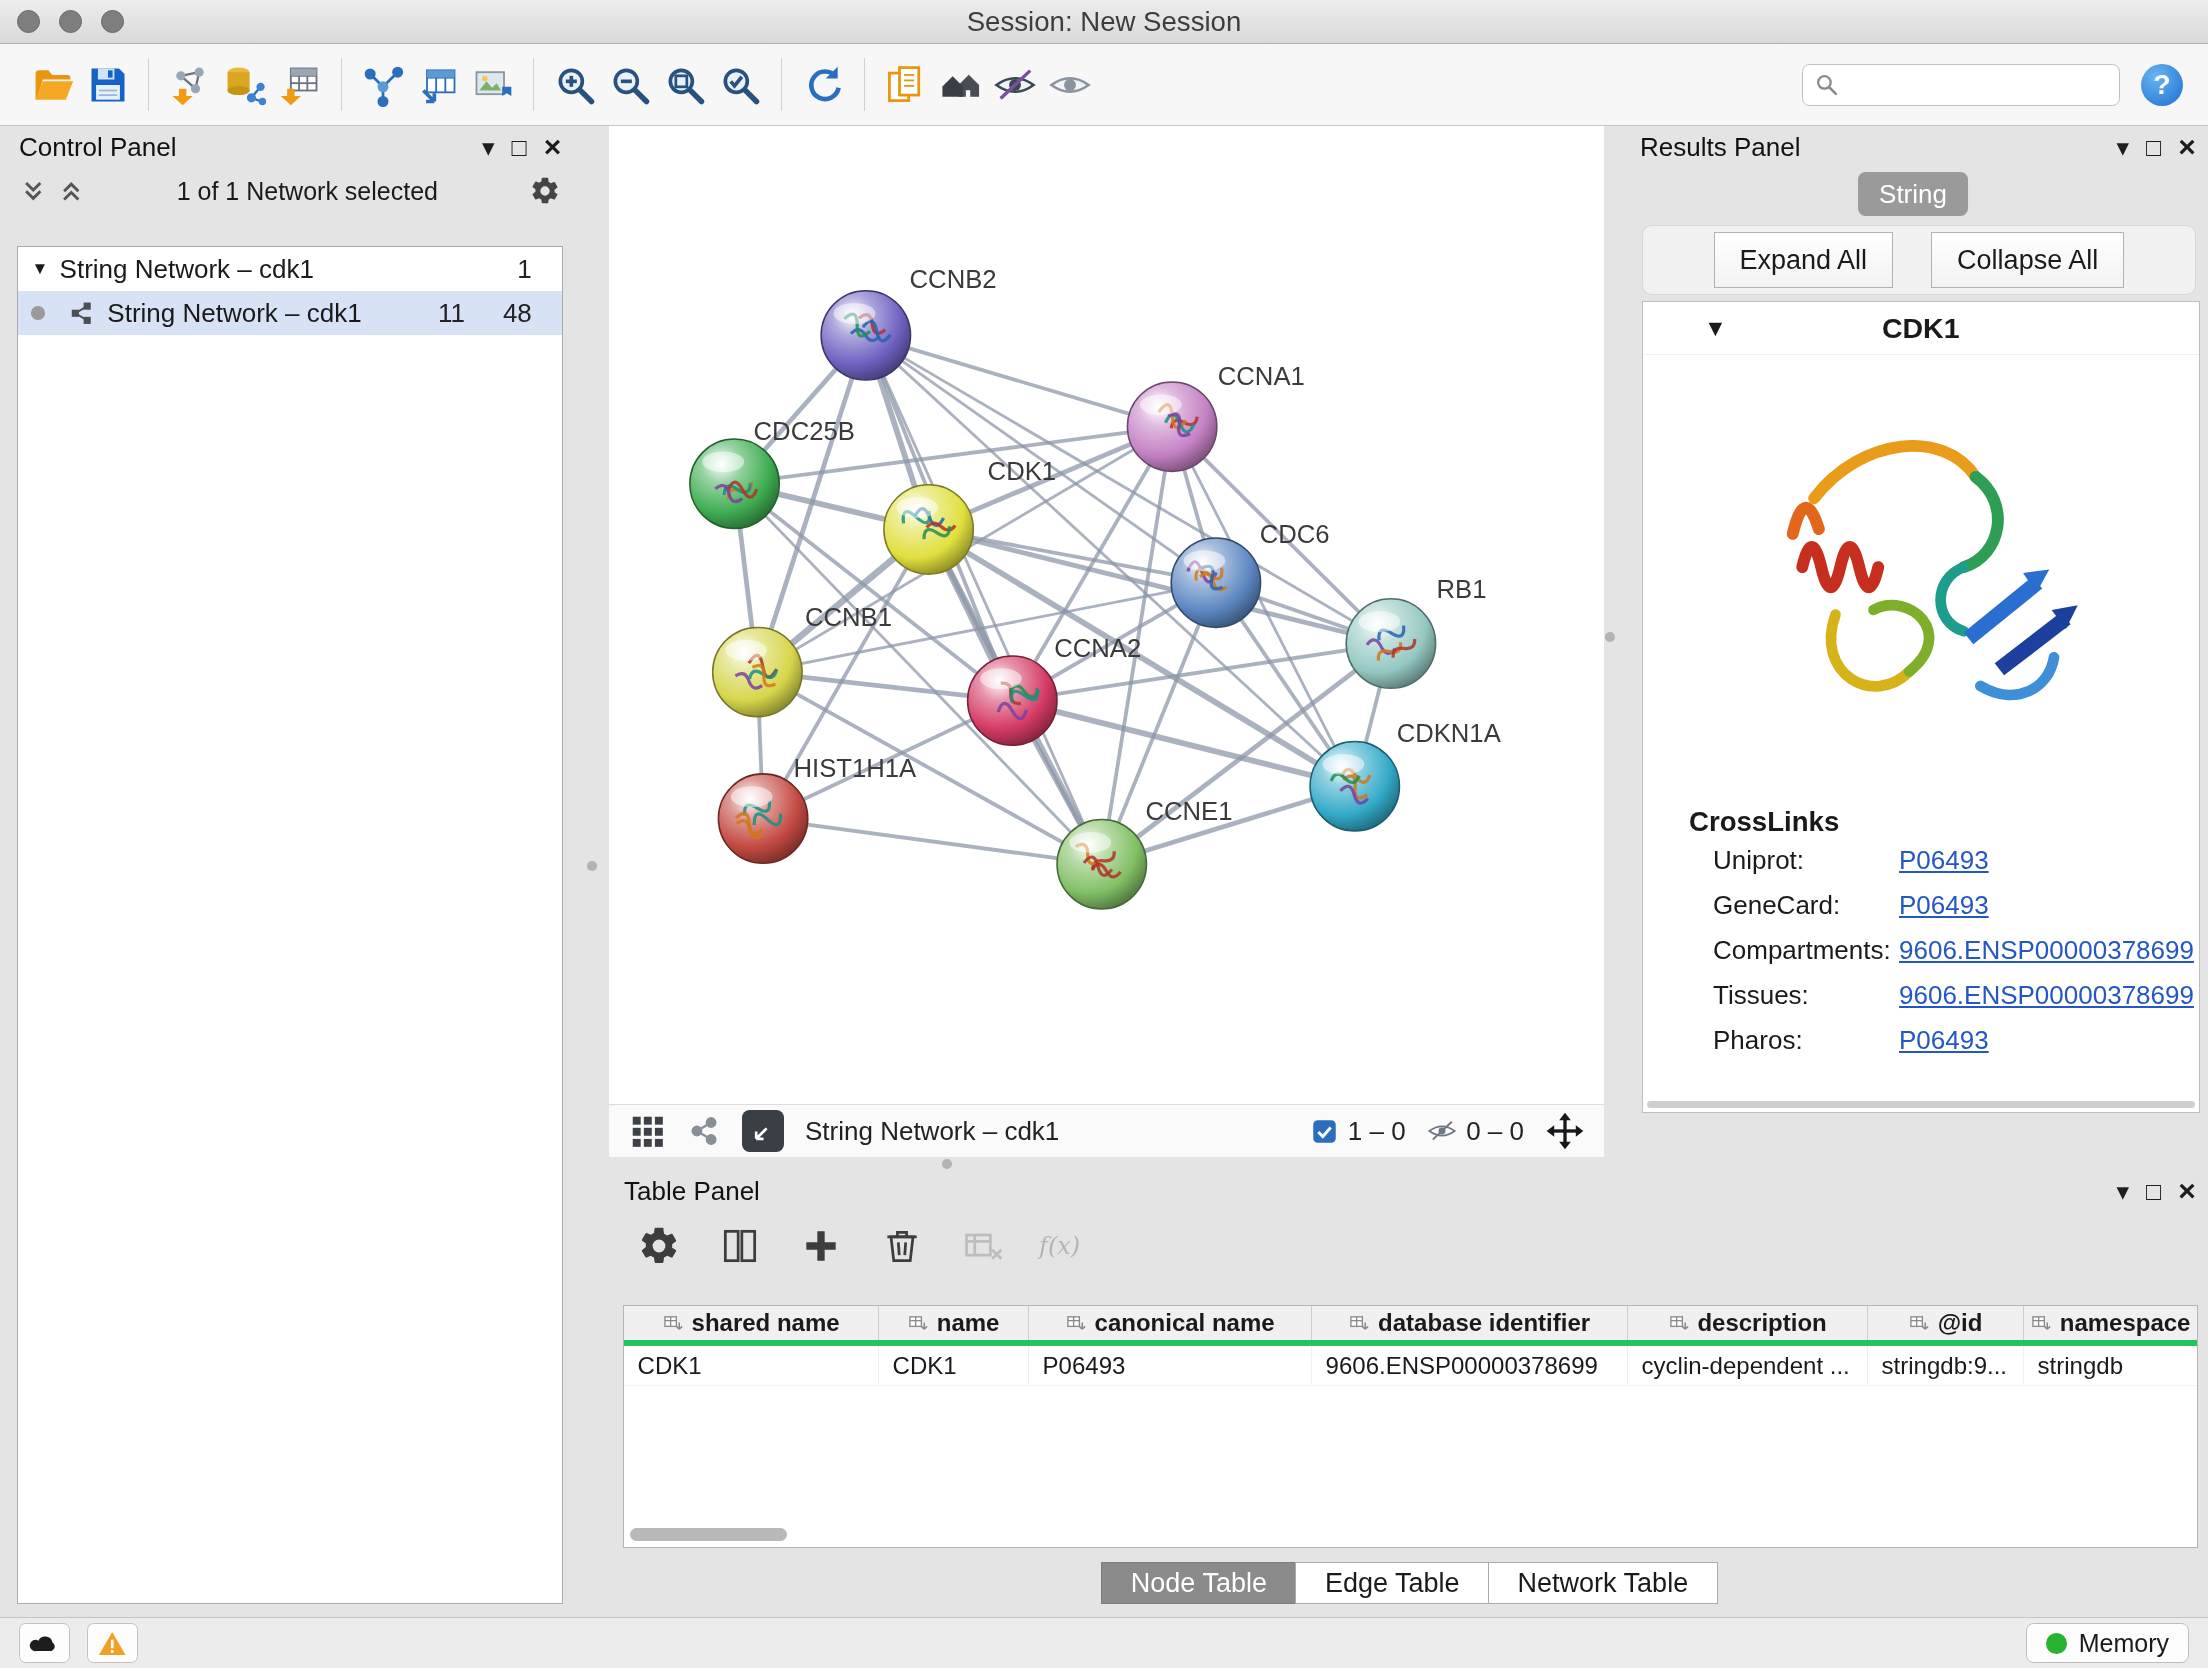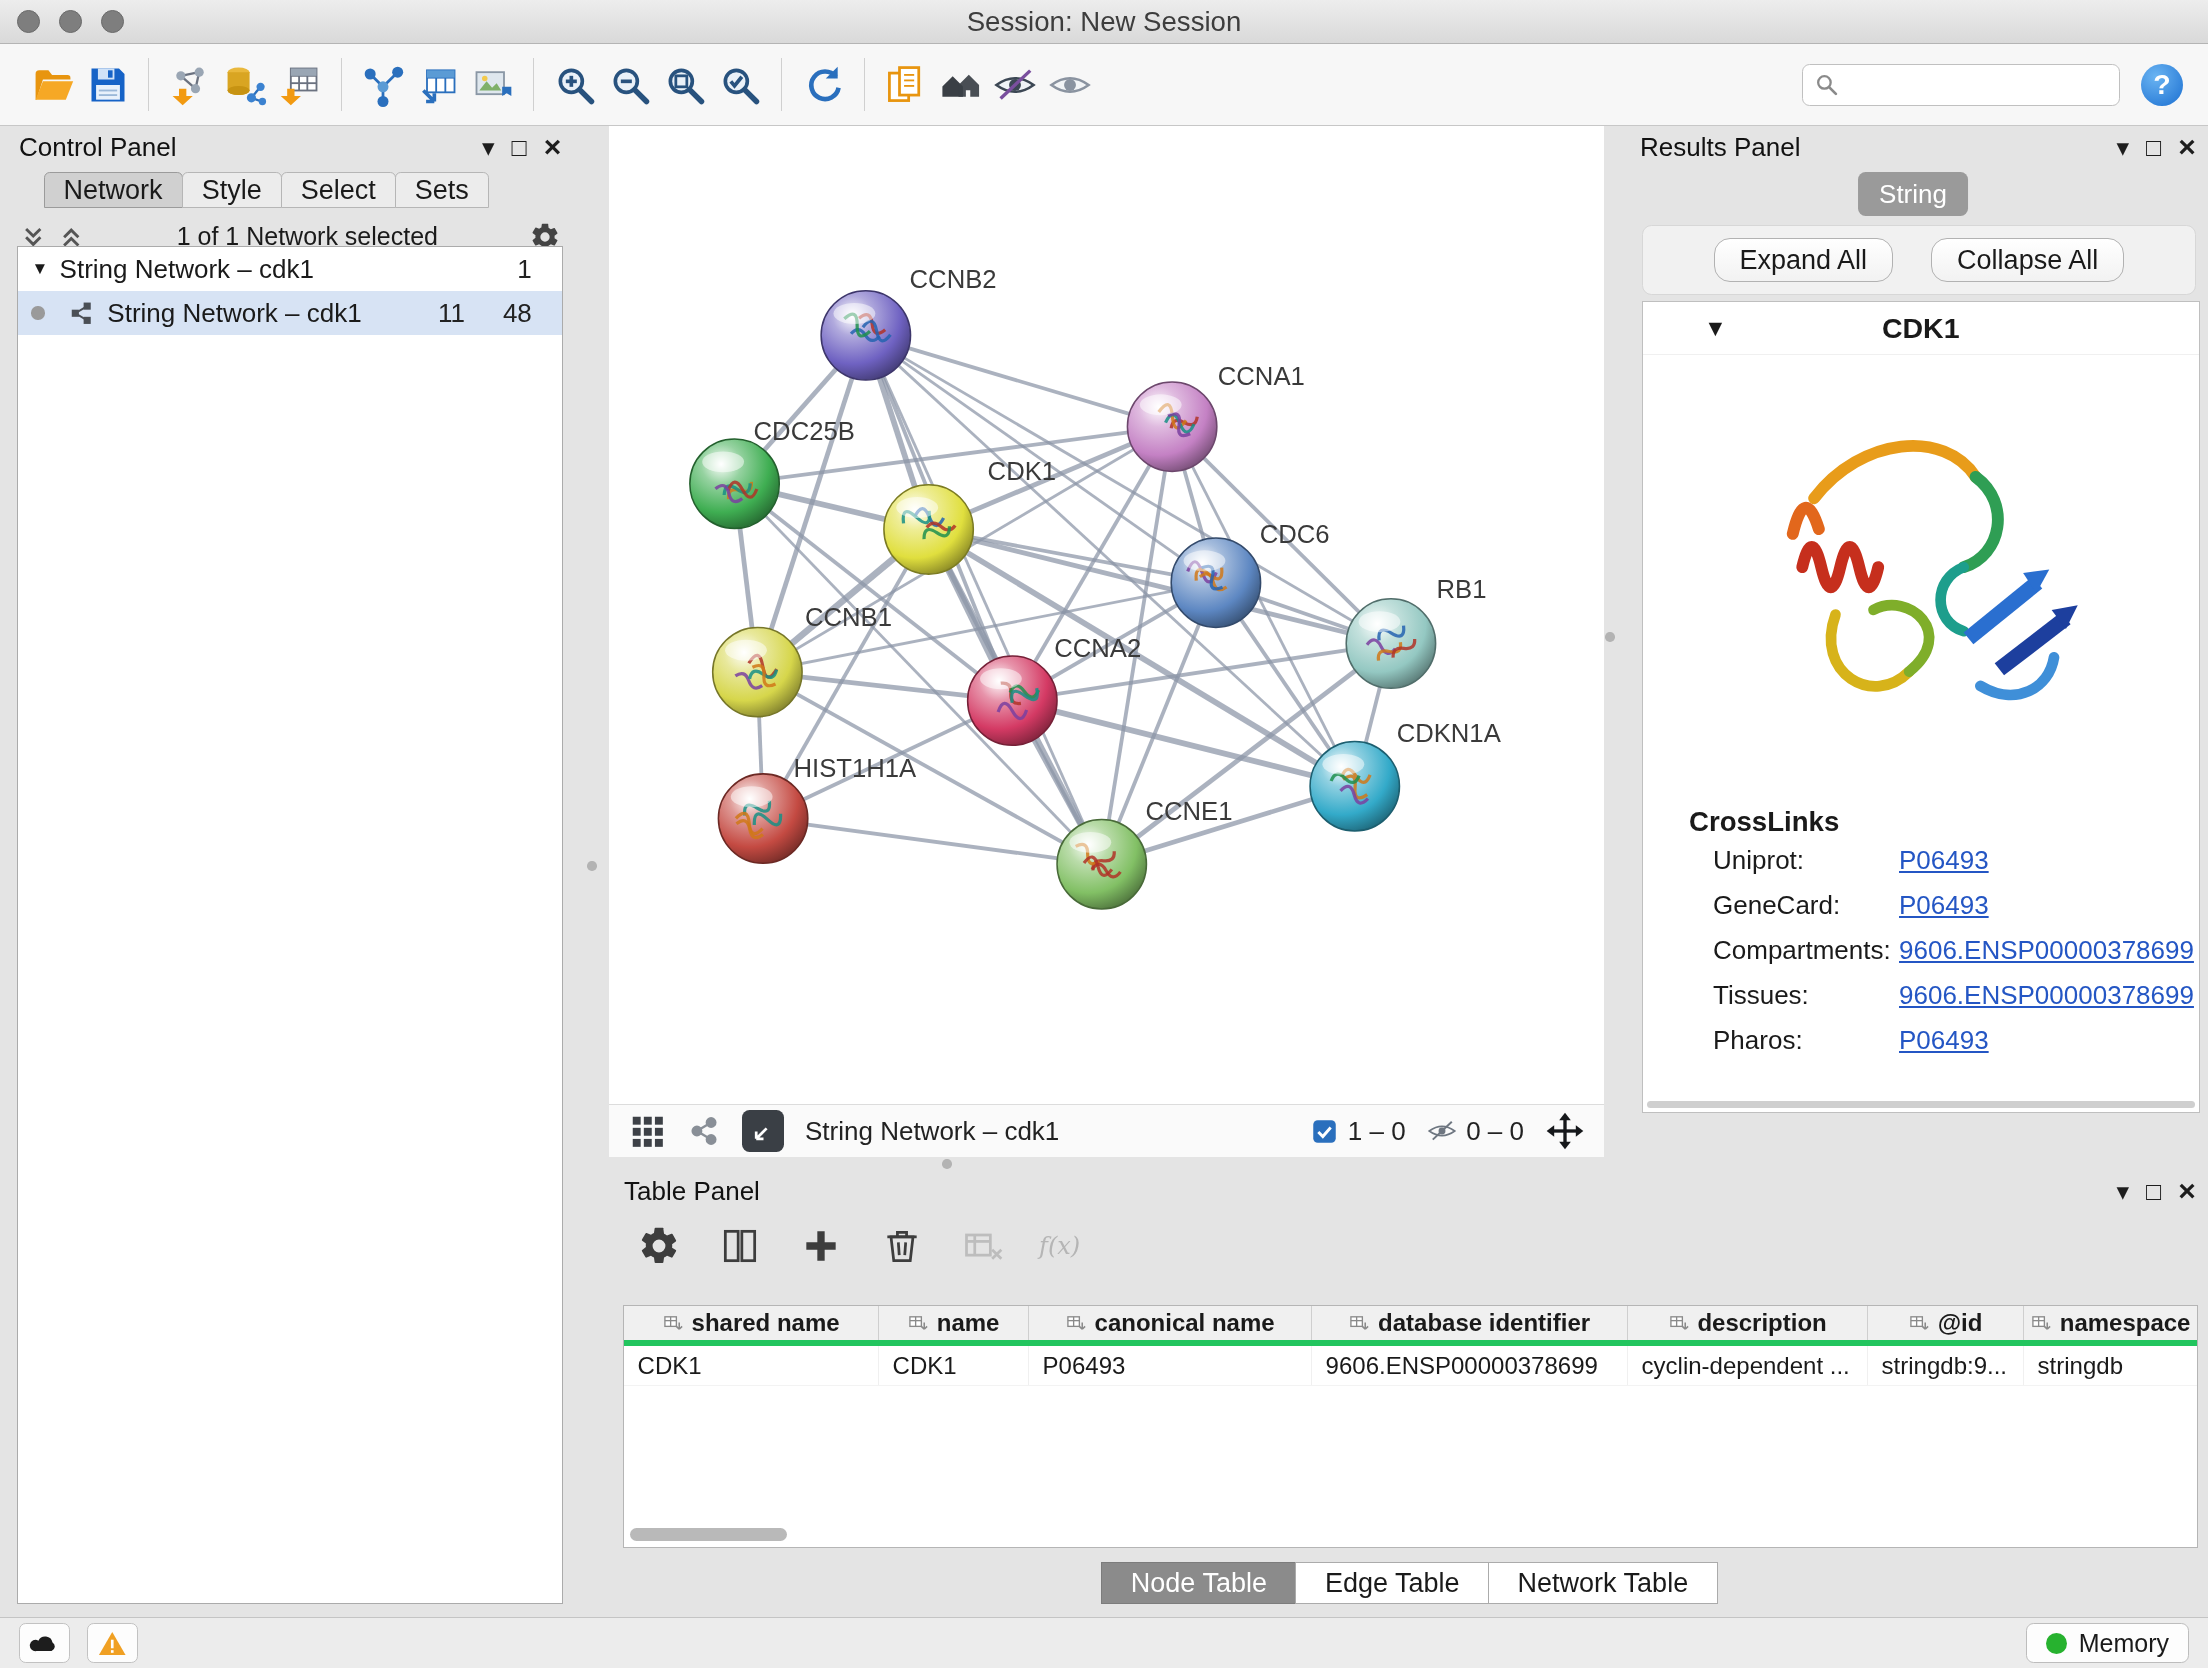--- a/index.html
+++ b/index.html
@@ -38,21 +38,21 @@
 
 .netcanvas{left:609px;top:126px;width:995px;height:979px;background:#fff;}
 .netbar{left:609px;top:1104px;width:995px;height:53px;background:#fafafa;border-top:1px solid #dcdcdc;display:flex;align-items:center;padding:0 19px;gap:21px;font-size:26px;color:#222;}
 .netbar .darkbtn{width:42px;height:42px;border-radius:7.6px;background:#3a3f45;display:flex;align-items:center;justify-content:center;cursor:pointer;}
 .badge{display:flex;align-items:center;gap:9.5px;}
 .spacer{flex:1;}
 
 .results{left:1617px;top:126px;width:592px;height:1035px;}
 .stringpill{position:absolute;left:50%;transform:translateX(-50%);top:46px;background:#9a9a9a;color:#fff;font-size:26px;padding:6.7px 21px;border-radius:7.6px;cursor:pointer;}
 .btnstrip{position:absolute;left:25px;right:13.3px;top:99px;height:70px;background:#f1f1f1;border:1px solid #d7d7d7;border-radius:9.5px;display:flex;align-items:center;justify-content:center;gap:38px;}
-.wbtn{height:44px;padding:0 25px;background:linear-gradient(#ffffff,#f2f2f2);border:1px solid #b2b2b2;border-radius:16px;font-size:27px;display:flex;align-items:center;cursor:pointer;}
+.wbtn{height:56px;padding:0 25px;background:linear-gradient(#ffffff,#f2f2f2);border:1px solid #b2b2b2;border-radius:0;font-size:27px;display:flex;align-items:center;cursor:pointer;}
 .card{position:absolute;left:25px;right:9.5px;top:175px;bottom:48px;background:#fff;border:1px solid #bfbfbf;}
 .cardhead{height:53px;display:flex;align-items:center;position:relative;border-bottom:1px solid #f0f0f0;}
 .cardhead .chev{position:absolute;left:61px;font-size:23px;cursor:pointer;}
 .cardhead .pname{width:100%;text-align:center;font-size:28.5px;font-weight:bold;}
 .psub{font-size:27.6px;padding:9.5px 0 0 27px;}
 .pimg{height:447px;display:flex;align-items:center;justify-content:center;}
 .clhead{font-size:27.6px;font-weight:bold;padding-left:46px;margin-top:3.8px;}
 .clrow{display:flex;font-size:26px;padding-left:70px;height:45px;align-items:center;}
 .cllab{width:186px;flex:0 0 auto;}
 .cllink{color:#2456c4;text-decoration:underline;cursor:pointer;}
@@ -258,26 +258,20 @@
 
 <div class="abs control">
   <div class="phead" style="padding:5.7px 11.4px 0 11.4px;">
     <span>Control Panel</span>
     <div class="picons">
       <span>▾</span>
       <span>□</span>
       <span class="closex">×</span>
     </div>
   </div>
-  <div class="ctabs" id="control-tabs">
-      <div class="ctab active">Network</div>
-      <div class="ctab">Style</div>
-      <div class="ctab">Select</div>
-      <div class="ctab">Sets</div>
-    </div>
   <div class="subrow">
     <svg width="28.5" height="28.5" viewBox="0 0 24 24" style="margin-right:9.5px;">
         <path d="M6 5 l6 6 6-6 M6 12 l6 6 6-6" stroke="#555" stroke-width="2.4" fill="none"></path>
       </svg>
     <svg width="28.5" height="28.5" viewBox="0 0 24 24">
         <path d="M6 19 l6-6 6 6 M6 12 l6-6 6 6" stroke="#555" stroke-width="2.4" fill="none"></path>
       </svg>
     <span style="flex:1;text-align:center;">1 of 1 Network selected</span>
     <svg width="32" height="32" viewBox="0 0 24 24">
         <path fill="#444" d="M19.14 12.94a7 7 0 0 0 .06-.94 7 7 0 0 0-.06-.94l2.03-1.58a.5.5 0 0 0 .12-.64l-1.92-3.32a.5.5 0 0 0-.61-.22l-2.39.96a7.3 7.3 0 0 0-1.62-.94l-.36-2.54A.5.5 0 0 0 13.9 2h-3.8a.5.5 0 0 0-.49.42l-.36 2.54a7.3 7.3 0 0 0-1.62.94l-2.39-.96a.5.5 0 0 0-.61.22L2.71 8.48a.5.5 0 0 0 .12.64l2.03 1.58a7 7 0 0 0 0 1.88l-2.03 1.58a.5.5 0 0 0-.12.64l1.92 3.32c.14.24.42.34.61.22l2.39-.96a7.3 7.3 0 0 0 1.62.94l.36 2.54a.5.5 0 0 0 .49.42h3.8a.5.5 0 0 0 .49-.42l.36-2.54a7.3 7.3 0 0 0 1.62-.94l2.39.96c.24.1.5 0 .61-.22l1.92-3.32a.5.5 0 0 0-.12-.64zM12 15.5A3.5 3.5 0 1 1 15.5 12 3.5 3.5 0 0 1 12 15.5z"></path>

